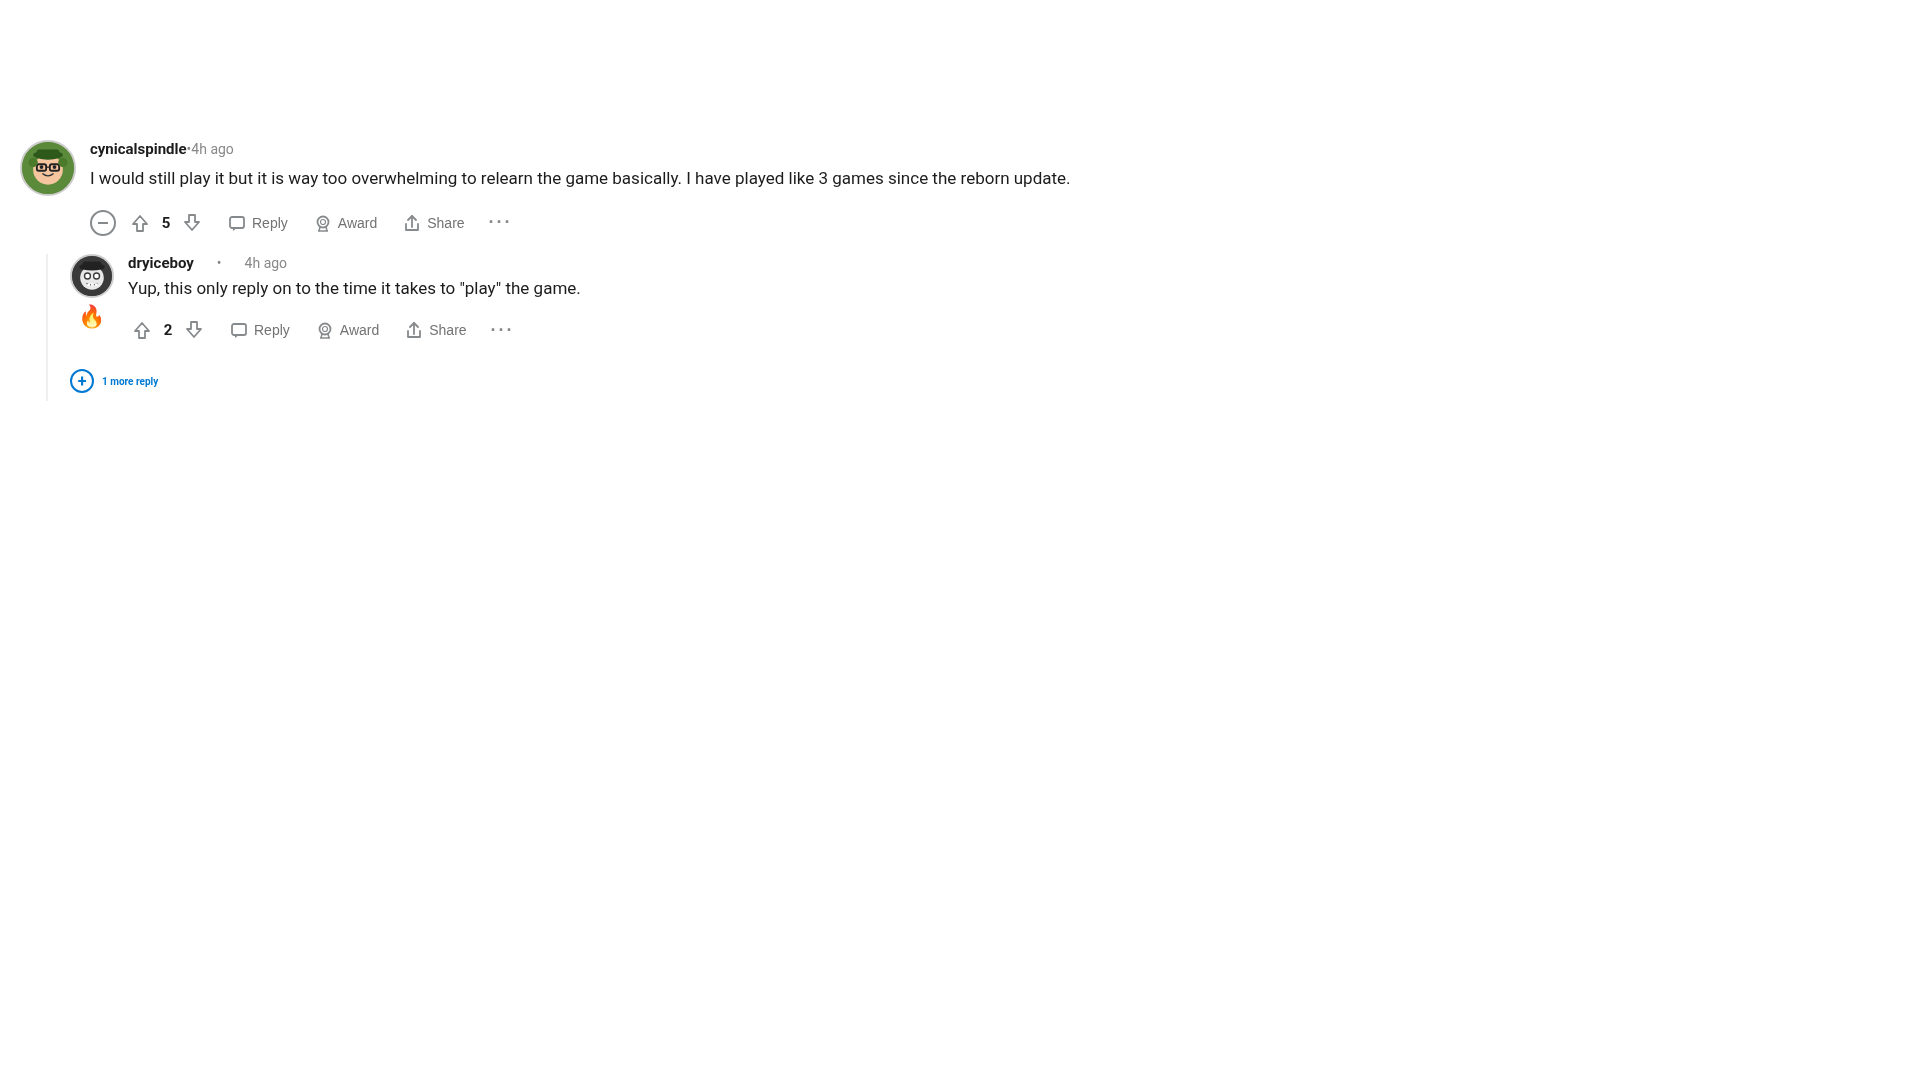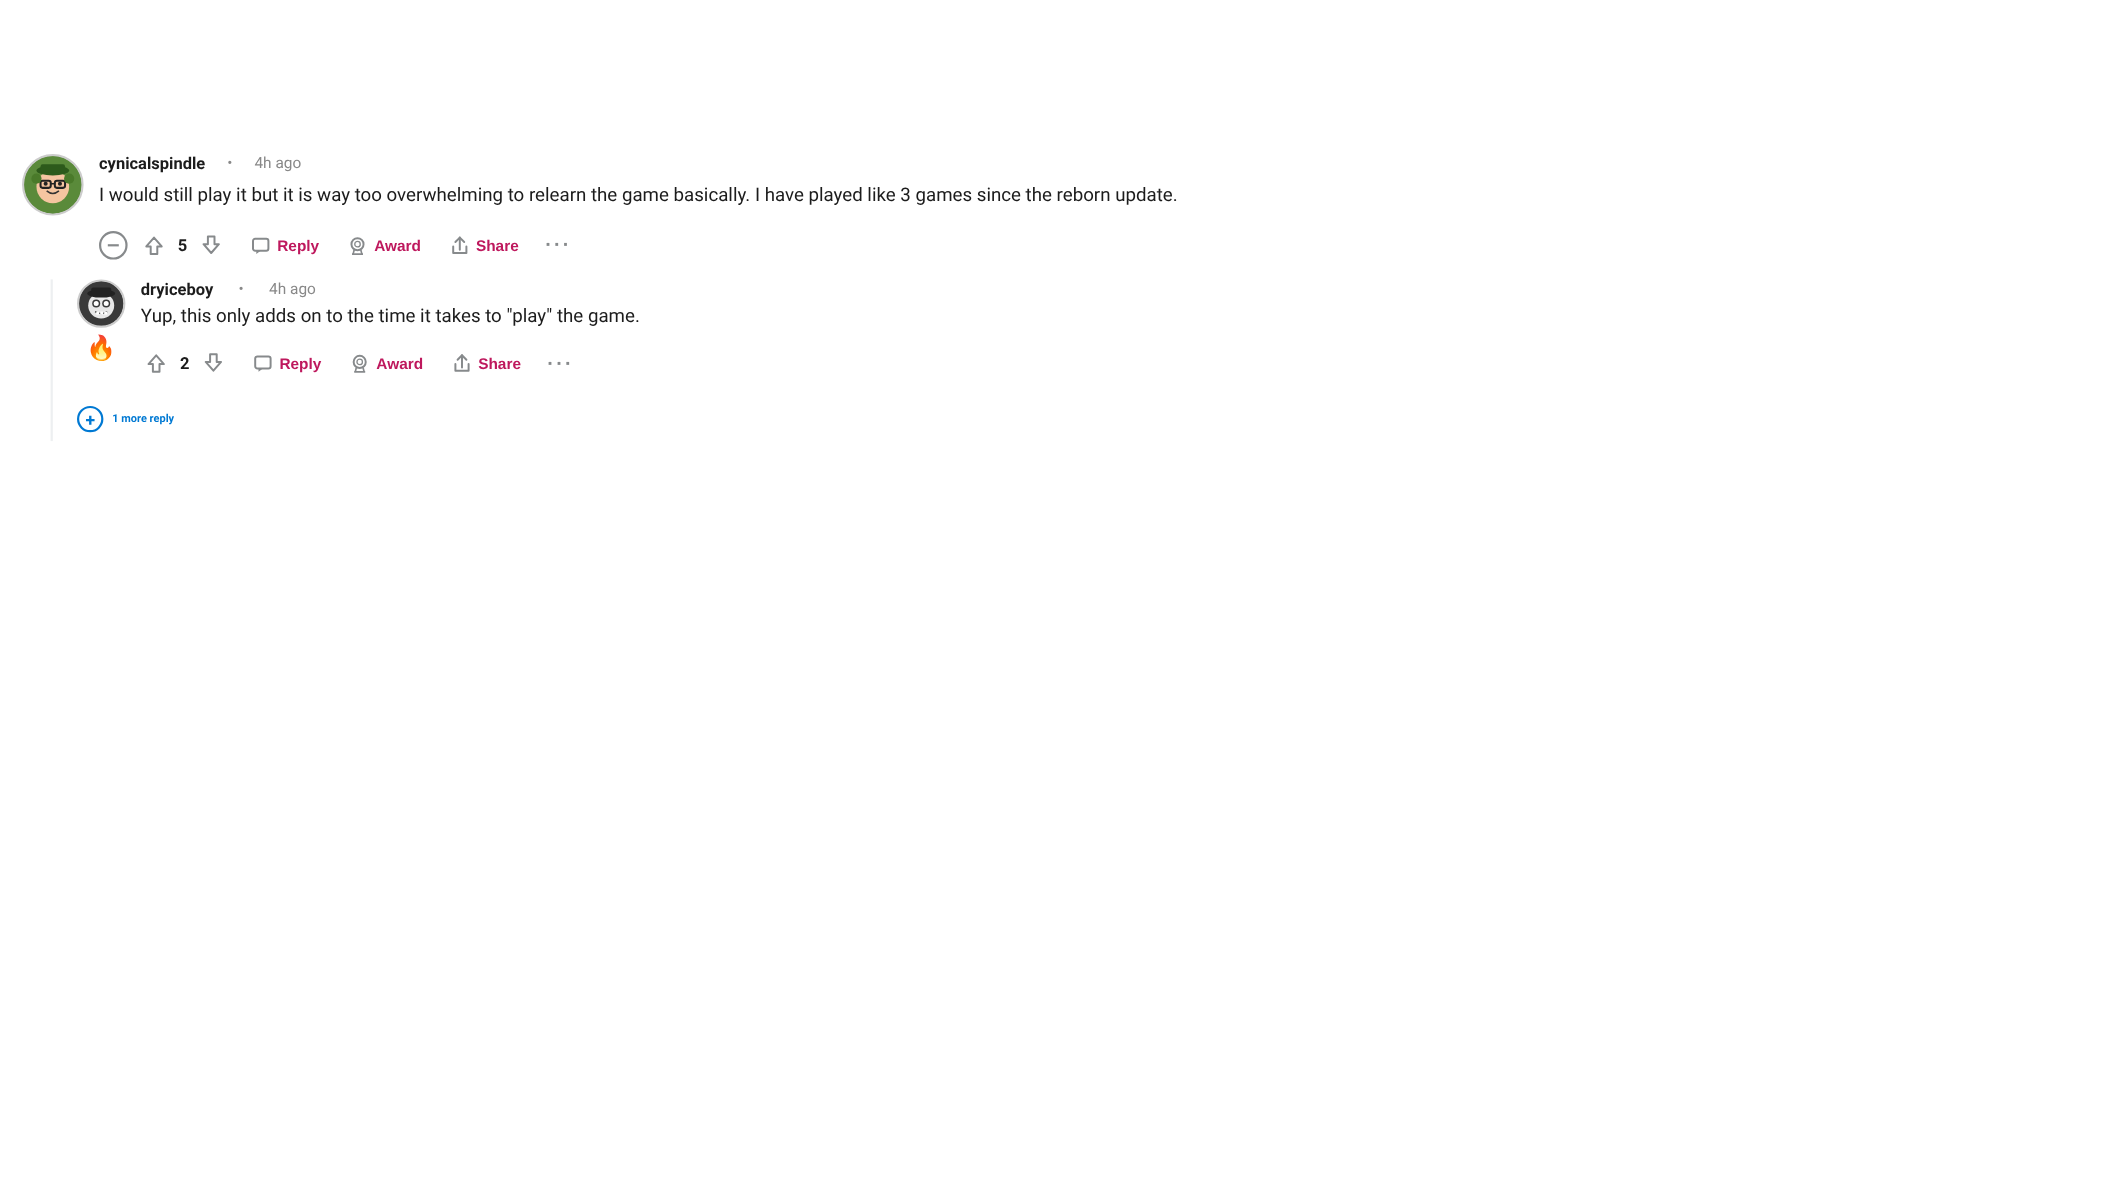--- a/index.html
+++ b/index.html
@@ -22,21 +22,21 @@
       margin-bottom: 16px;
     }
 
     .comment-body {
       flex: 1;
     }
 
     .comment-header {
       display: flex;
       align-items: center;
-      gap: 20px;
+      gap: 0;
       margin-bottom: 8px;
     }
 
     .username {
       font-weight: 700;
       font-size: 15px;
       color: #1c1c1c;
     }
 
     .separator {
@@ -90,23 +90,23 @@
 
     .action-btn {
       background: none;
       border: none;
       cursor: pointer;
       display: flex;
       align-items: center;
       gap: 6px;
       padding: 6px 10px;
       border-radius: 4px;
-      color: #be185d;
+      color: #737373;
       font-size: 14px;
-      font-weight: 700;
+      font-weight: 400;
     }
 
     .action-btn svg {
       width: 18px;
       height: 18px;
     }
 
     .more-btn {
       background: none;
       border: none;
@@ -352,21 +352,21 @@
 
             <span class="fire-badge">🔥</span>
           </div>
 
           <div class="comment-body">
             <div class="reply-header">
               <span class="username">dryiceboy</span>
               <span class="separator">•</span>
               <span class="timestamp">4h ago</span>
             </div>
-            <div class="reply-text">Yup, this only adds on to the time it takes to "play" the game.</div>
+            <div class="reply-text">Yup, this only reply on to the time it takes to "play" the game.</div>
 
             <div class="action-bar">
               <div class="vote-group">
                 <button class="vote-btn">
                   <svg width="20" height="20" viewBox="0 0 20 20">
                     <path d="M10 3 L17 11 H13 V18 H7 V11 H3 Z" fill="none" stroke="#878a8c" stroke-width="1.8" stroke-linejoin="round"></path>
                   </svg>
                 </button>
                 <span class="vote-count">2</span>
                 <button class="vote-btn">

